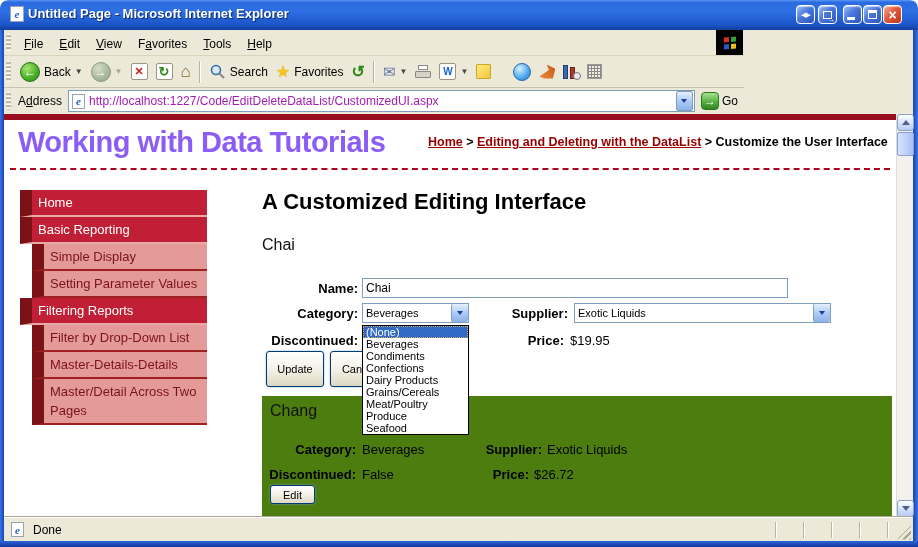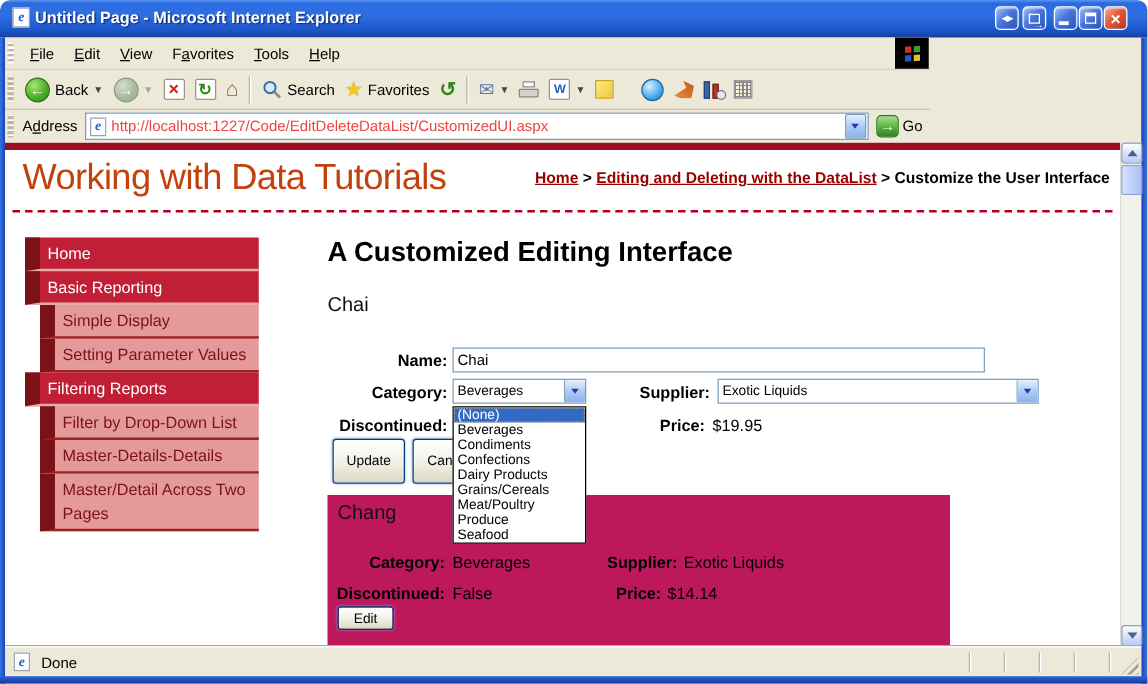--- a/index.html
+++ b/index.html
@@ -67,33 +67,33 @@
   .books i+i { background:#B03830; border-color:#6E2018; height:12px; }
   .books::after { content:""; position:absolute; right:-2px; bottom:-1px; width:6px; height:6px; border:1px solid #777; border-radius:50%; background:#E8E8F0; }
   .bingrid { width:15px; height:15px;
     background:repeating-linear-gradient(0deg,#888 0 1px,transparent 1px 3px),repeating-linear-gradient(90deg,#888 0 1px,#F4F0E0 1px 3px); border:1px solid #999; }
 
   .addr-label { font-size:12px; padding:0 6px 0 2px; }
   .addr-input { position:relative; flex:1; height:22px; background:#fff; border:1px solid #7F9DB9; display:flex; align-items:center; }
   .page-ico { width:13px; height:15px; background:#fff; border:1px solid #9AA4B4; margin:0 4px 0 3px; position:relative;
     display:flex; align-items:center; justify-content:center; }
   .page-ico b { color:#2060C8; font-size:11px; font-style:italic; font-family:"Liberation Serif",serif; }
-  .addr-url { font-size:12px; color:#ef4444; border:0; outline:0; flex:1; font-family:"Liberation Sans",sans-serif; }
+  .addr-url { font-size:12px; color:#a21caf; border:0; outline:0; flex:1; font-family:"Liberation Sans",sans-serif; }
   .dd-btn { width:17px; height:20px; margin-right:1px; border:1px solid #7F9DB9; border-radius:2px;
     background:linear-gradient(180deg,#E4F0FD,#AECBF7 50%,#8CB2E8); display:flex; align-items:center; justify-content:center; cursor:pointer; }
   .dd-btn i { width:0; height:0; border:3px solid transparent; border-top:4px solid #1C3E9E; margin-top:3px; }
   .go-btn { display:flex; align-items:center; gap:3px; padding:0 6px; cursor:pointer; }
   .go-ico { width:18px; height:18px; border-radius:4px; border:1px solid #287818; color:#fff; font-weight:bold; font-size:12px;
     background:linear-gradient(180deg,#A8E090,#50AC3C 60%,#328424); display:flex; align-items:center; justify-content:center; }
   .go-label { font-size:12px; }
 
   
   .page { position:absolute; left:4px; top:114px; width:892px; height:403px; background:#fff; overflow:hidden; font-size:13px; }
   .toprule { position:absolute; left:0; top:0; width:100%; height:6px; background:#9A0E20; }
-  .site-title { position:absolute; left:14px; top:12px; font-size:29px; font-weight:normal; letter-spacing:-0.5px; color:#c2410c; }
+  .site-title { position:absolute; left:14px; top:12px; font-size:29px; font-weight:bold; letter-spacing:-0.5px; color:#8b5cf6; }
   .breadcrumb { position:absolute; left:424px; top:20px; width:462px; font-size:12.5px; font-weight:bold; line-height:16px; color:#000; }
   .crumb-link { color:#990000; text-decoration:underline; cursor:pointer; }
   .dashrule { position:absolute; left:6px; top:54px; width:880px; border-bottom:2px dashed #B00020; }
 
   
   .sidebar { position:absolute; left:16px; top:76px; width:187px; }
   .nav-item { font-size:13px; line-height:19px; padding:3px 6px; cursor:pointer; }
   .nav-item.level1 { background:#C01F35; color:#fff; border-left:12px solid #7B1218; border-bottom:2px solid #E8A9A9; }
   .nav-item.level2 { background:#E59A9A; color:#7B1218; margin-left:12px; border-left:12px solid #7B1218; border-bottom:2px solid #9E2020; }
 
@@ -108,21 +108,21 @@
   .xpselect .sel-text { flex:1; font-size:11px; padding-left:3px; white-space:nowrap; overflow:hidden; }
   .xpselect .dd-btn { height:18px; margin:0; border-top:0; border-bottom:0; border-right:0; }
   .xpbtn { position:absolute; height:36px; border:1px solid #003C74; border-radius:3px; font-size:11px;
     background:linear-gradient(180deg,#FFFFFF,#F2F0E4 55%,#DDD8C4); cursor:pointer; padding:0 8px;
     box-shadow:0 0 2px #7FA8E0; font-family:"Liberation Sans",sans-serif; }
   .checkbox { position:absolute; width:13px; height:13px; border:1px solid #1C5180; background:#fff; }
   .listbox { position:absolute; left:358px; top:211px; width:107px; height:110px; background:#fff;
     border:1px solid #000; z-index:5; overflow:hidden; }
   .listbox-option { height:12px; line-height:12px; font-size:11px; padding-left:3px; white-space:nowrap; cursor:pointer; color:#000; }
   .listbox-option.selected { background:#316AC5; color:#fff; outline:1px dotted #D8A858; outline-offset:-1px; }
-  .pinkpanel { position:absolute; left:258px; top:282px; width:498px; height:121px; background:#be185d; }
+  .pinkpanel { position:absolute; left:258px; top:282px; width:630px; height:121px; background:#4d7c0f; }
   .pinkpanel .lbl, .pinkpanel .val, .pinkpanel .item-title { position:absolute; }
 
   
   .vscroll { position:absolute; left:896px; top:114px; width:17px; height:403px; background:#F2F1EC;
     border-left:1px solid #DEDCD4; }
   .scr-btn { position:absolute; left:0; width:17px; height:17px; border:1px solid #8CA0C8; border-radius:3px;
     background:linear-gradient(180deg,#FDFEFF,#D2DEFB 60%,#B8CCF4); display:flex; align-items:center; justify-content:center; cursor:pointer; }
   .scr-btn i { width:0; height:0; border:4px solid transparent; }
   .scr-up i { border-bottom:5px solid #4D6185; margin-top:-4px; }
   .scr-dn i { border-top:5px solid #4D6185; margin-bottom:-4px; }
@@ -331,21 +331,21 @@
 
     <div class="pinkpanel">
       <span class="item-title" style="left:8px;top:6px">Chang</span>
       <span class="lbl" style="left:0;top:46px;width:94px">Category:</span>
       <span class="val" style="left:100px;top:46px">Beverages</span>
       <span class="lbl" style="left:180px;top:46px;width:100px">Supplier:</span>
       <span class="val" style="left:285px;top:46px">Exotic Liquids</span>
       <span class="lbl" style="left:0;top:71px;width:94px">Discontinued:</span>
       <span class="val" style="left:100px;top:71px">False</span>
       <span class="lbl" style="left:167px;top:71px;width:100px">Price:</span>
-      <span class="val" style="left:272px;top:71px">$14.14</span>
+      <span class="val" style="left:272px;top:71px">$26.72</span>
       <button class="xpbtn" style="left:8px;top:89px;height:19px;padding:0 12px;font-size:11px">Edit</button>
     </div>
   </div>
 
   <div class="vscroll">
     <span class="scr-btn scr-up" style="top:0">
         <i></i>
       </span>
     <span class="scr-thumb"></span>
     <span class="scr-btn scr-dn" style="top:386px">

